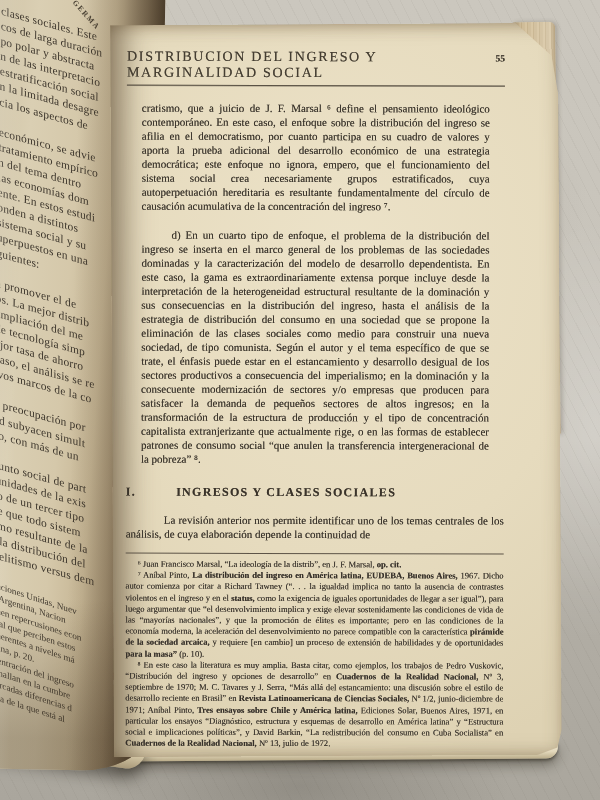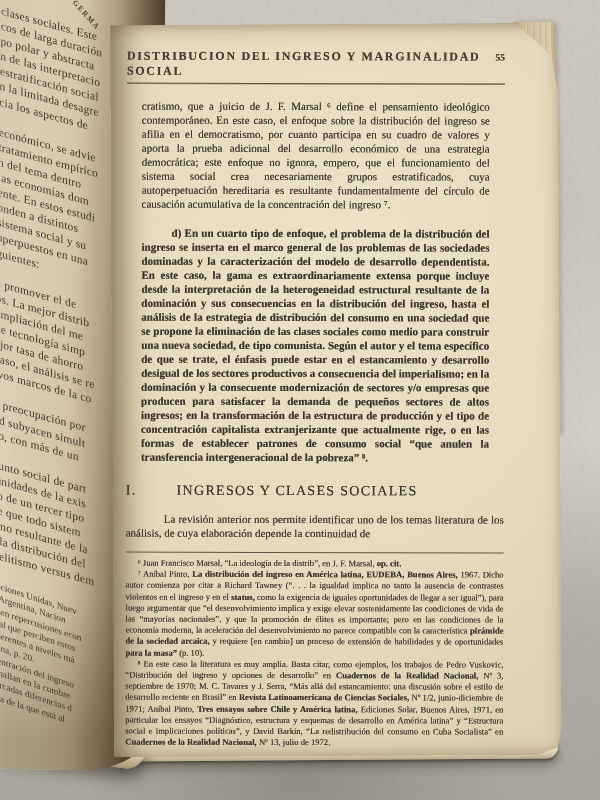--- a/index.html
+++ b/index.html
@@ -90,27 +90,27 @@
       inset 0 12px 16px -11px rgba(118,95,62,.42),
       inset 0 -10px 14px -10px rgba(118,95,62,.3);
   }
   .rp-inner{
     position:absolute;left:17px;top:0;width:378px;height:100%;
     transform:rotate(0.45deg);transform-origin:50% 0;
     color:var(--ink,#38322a);
     text-shadow:0 0 .5px rgba(56,50,42,.65);
   }
   .rp-header{display:flex;justify-content:space-between;align-items:baseline;margin-top:25px;}
-  .rp-title{font-size:12px;font-weight:bold;letter-spacing:1.7px;color:#453e32;}
+  .rp-title{font-size:14px;font-weight:normal;letter-spacing:1.7px;color:#453e32;}
   .rp-num{font-size:9.5px;font-weight:bold;color:#3c352b;}
   .rp-rule{height:1px;background:#5a5245;margin-top:4px;box-shadow:0 .5px 0 rgba(90,82,69,.5);}
   .rp-body{margin-top:14px;font-size:11px;line-height:14px;text-align:justify;}
   .para{margin:15px;}
-  .para.indent{text-indent:30px;margin-top:3px;font-weight:bold;}
-  .rp-section{margin-top:19px;font-size:14px;font-weight:normal;letter-spacing:1.3px;color:#3a332a;}
+  .para.indent{text-indent:30px;margin-top:3px;}
+  .rp-section{margin-top:19px;font-size:12px;font-weight:bold;letter-spacing:1.3px;color:#3a332a;}
   .rp-section-title{margin-left:40px;}
   .rp-after{margin-top:13px;font-size:11px;line-height:14px;text-align:justify;text-indent:38px;}
   .fn-rule{height:1px;background:#5d5447;margin-top:12px;}
   .rp-fns{margin-top:5px;font-size:8.6px;line-height:11.2px;text-align:justify;color:#36302a;}
   .fn{text-indent:12px;}
   .fn .b{font-weight:bold;}
 </style>
 </head>
 <body>
 
@@ -193,21 +193,21 @@
 
       <div class="rp-body">
           <div class="para">cratismo, que a juicio de J. F. Marsal ⁶ define el pensamiento ideológico contemporáneo. En este caso, el enfoque sobre la distribución del ingreso se afilia en el democratismo, por cuanto participa en su cuadro de valores y aporta la prueba adicional del desarrollo económico de una estrategia democrática; este enfoque no ignora, empero, que el funcionamiento del sistema social crea necesariamente grupos estratificados, cuya autoperpetuación hereditaria es resultante fundamentalmente del círculo de causación acumulativa de la concentración del ingreso ⁷.</div>
           <div class="para indent">d) En un cuarto tipo de enfoque, el problema de la distribución del ingreso se inserta en el marco general de los problemas de las sociedades dominadas y la caracterización del modelo de desarrollo dependentista. En este caso, la gama es extraordinariamente extensa porque incluye desde la interpretación de la heterogeneidad estructural resultante de la dominación y sus consecuencias en la distribución del ingreso, hasta el análisis de la estrategia de distribución del consumo en una sociedad que se propone la eliminación de las clases sociales como medio para construir una nueva sociedad, de tipo comunista. Según el autor y el tema específico de que se trate, el énfasis puede estar en el estancamiento y desarrollo desigual de los sectores productivos a consecuencia del imperialismo; en la dominación y la consecuente modernización de sectores y/o empresas que producen para satisfacer la demanda de pequeños sectores de altos ingresos; en la transformación de la estructura de producción y el tipo de concentración capitalista extranjerizante que actualmente rige, o en las formas de establecer patrones de consumo social “que anulen la transferencia intergeneracional de la pobreza” ⁸.</div>
         </div>
 
       <div class="rp-section">
         <span>I.</span><span class="rp-section-title">INGRESOS Y CLASES SOCIALES</span>
       </div>
 
-      <div class="rp-after">La revisión anterior nos permite identificar uno de los temas literatura de los análisis, de cuya elaboración depende la continuidad de</div>
+      <div class="rp-after">La revisión anterior nos permite identificar uno de los temas centrales de los análisis, de cuya elaboración depende la continuidad de</div>
 
       <div class="fn-rule"></div>
 
       <div class="rp-fns">
           <div class="fn"><span>⁶ Juan Francisco Marsal, “La ideología de la distrib”, en J. F. Marsal, </span><span class="b">op. cit.</span></div>
           <div class="fn"><span>⁷ Aníbal Pinto, </span><span class="b">La distribución del ingreso en América latina, EUDEBA, Buenos Aires,</span><span> 1967. Dicho autor comienza por citar a Richard Tawney (“. . . la igualdad implica no tanto la ausencia de contrastes violentos en el ingreso y en el </span><span class="b">status,</span><span> como la exigencia de iguales oportunidades de llegar a ser igual”), para luego argumentar que “el desenvolvimiento implica y exige elevar sostenidamente las condiciones de vida de las “mayorías nacionales”, y que la promoción de élites es importante; pero en las condiciones de la economía moderna, la aceleración del desenvolvimiento no parece compatible con la característica </span><span class="b">pirámide de la sociedad arcaica,</span><span> y requiere [en cambio] un proceso de extensión de habilidades y de oportunidades </span><span class="b">para la masa”</span><span> (p. 10).</span></div>
           <div class="fn"><span>⁸ En este caso la literatura es muy amplia. Basta citar, como ejemplos, los trabajos de Pedro Vuskovic, “Distribución del ingreso y opciones de desarrollo” en </span><span class="b">Cuadernos de la Realidad Nacional,</span><span> Nº 3, septiembre de 1970; M. C. Tavares y J. Serra, “Más allá del estancamiento: una discusión sobre el estilo de desarrollo reciente en Brasil” en </span><span class="b">Revista Latinoamericana de Ciencias Sociales,</span><span> Nº 1/2, junio-diciembre de 1971; Aníbal Pinto, </span><span class="b">Tres ensayos sobre Chile y América latina,</span><span> Ediciones Solar, Buenos Aires, 1971, en particular los ensayos “Diagnóstico, estructura y esquemas de desarrollo en América latina” y “Estructura social e implicaciones políticas”, y David Barkin, “La redistribución del consumo en Cuba Socialista” en </span><span class="b">Cuadernos de la Realidad Nacional,</span><span> Nº 13, julio de 1972.</span></div>
         </div>
 
     </div>

